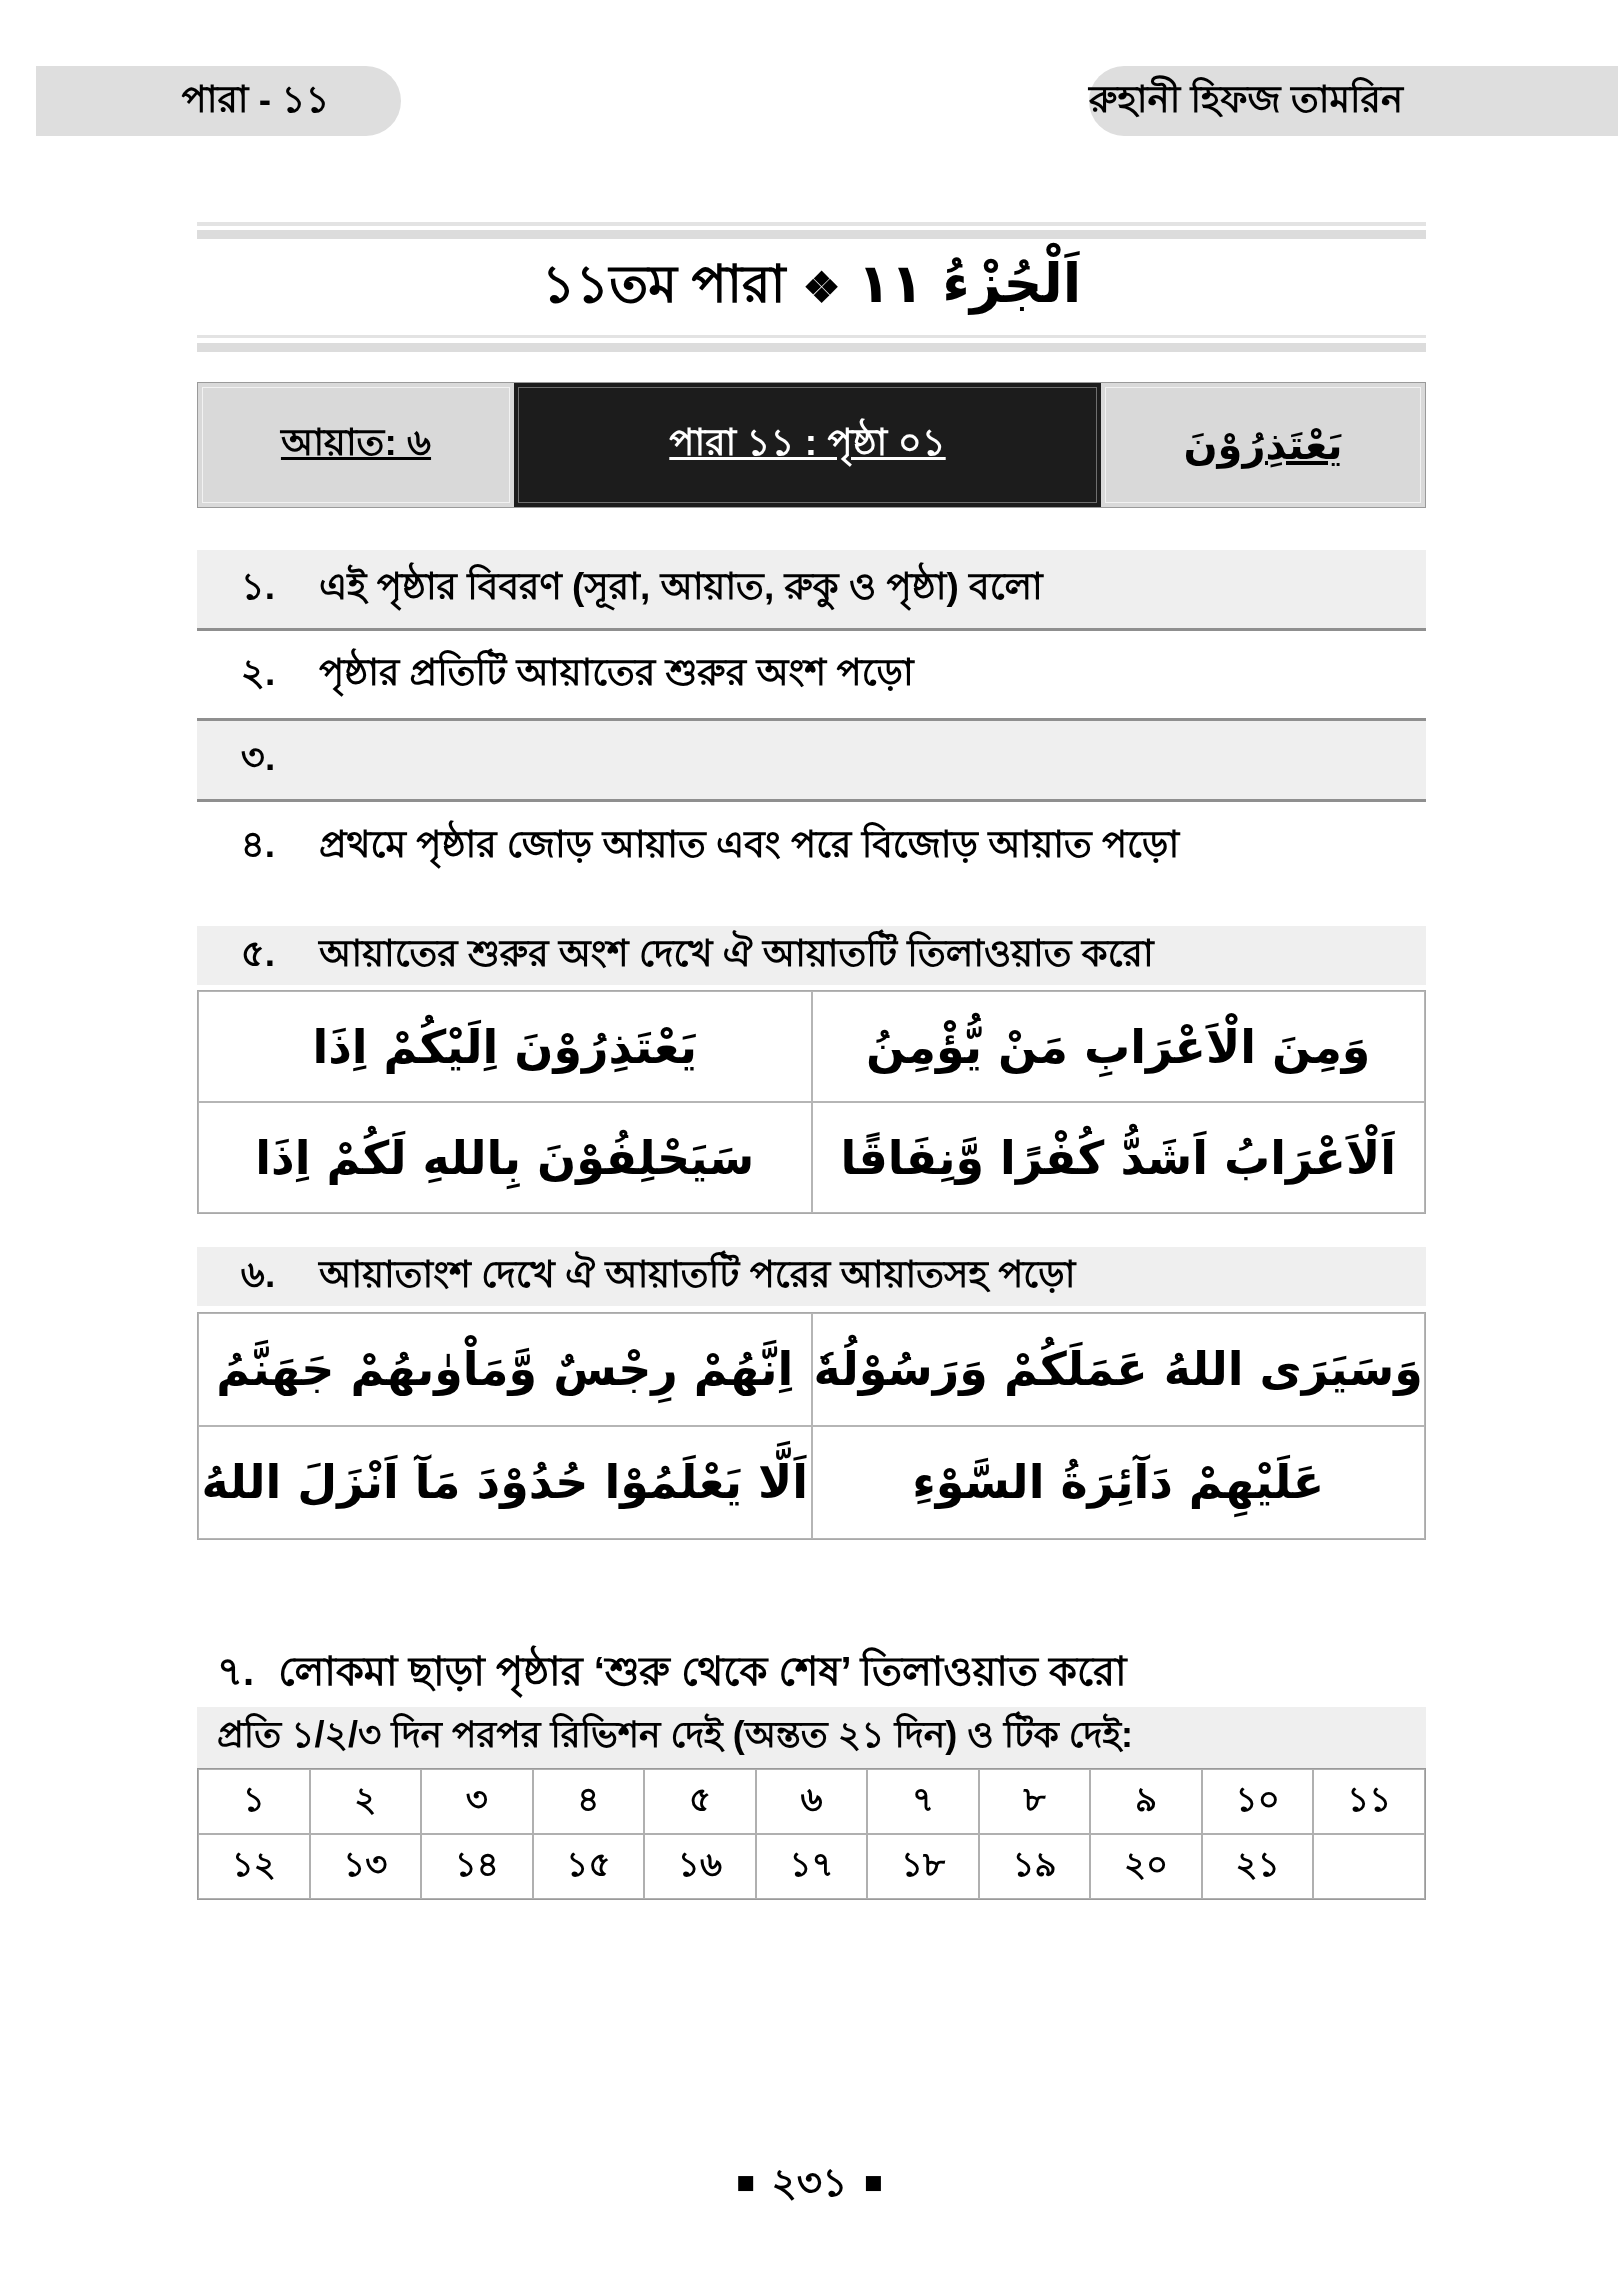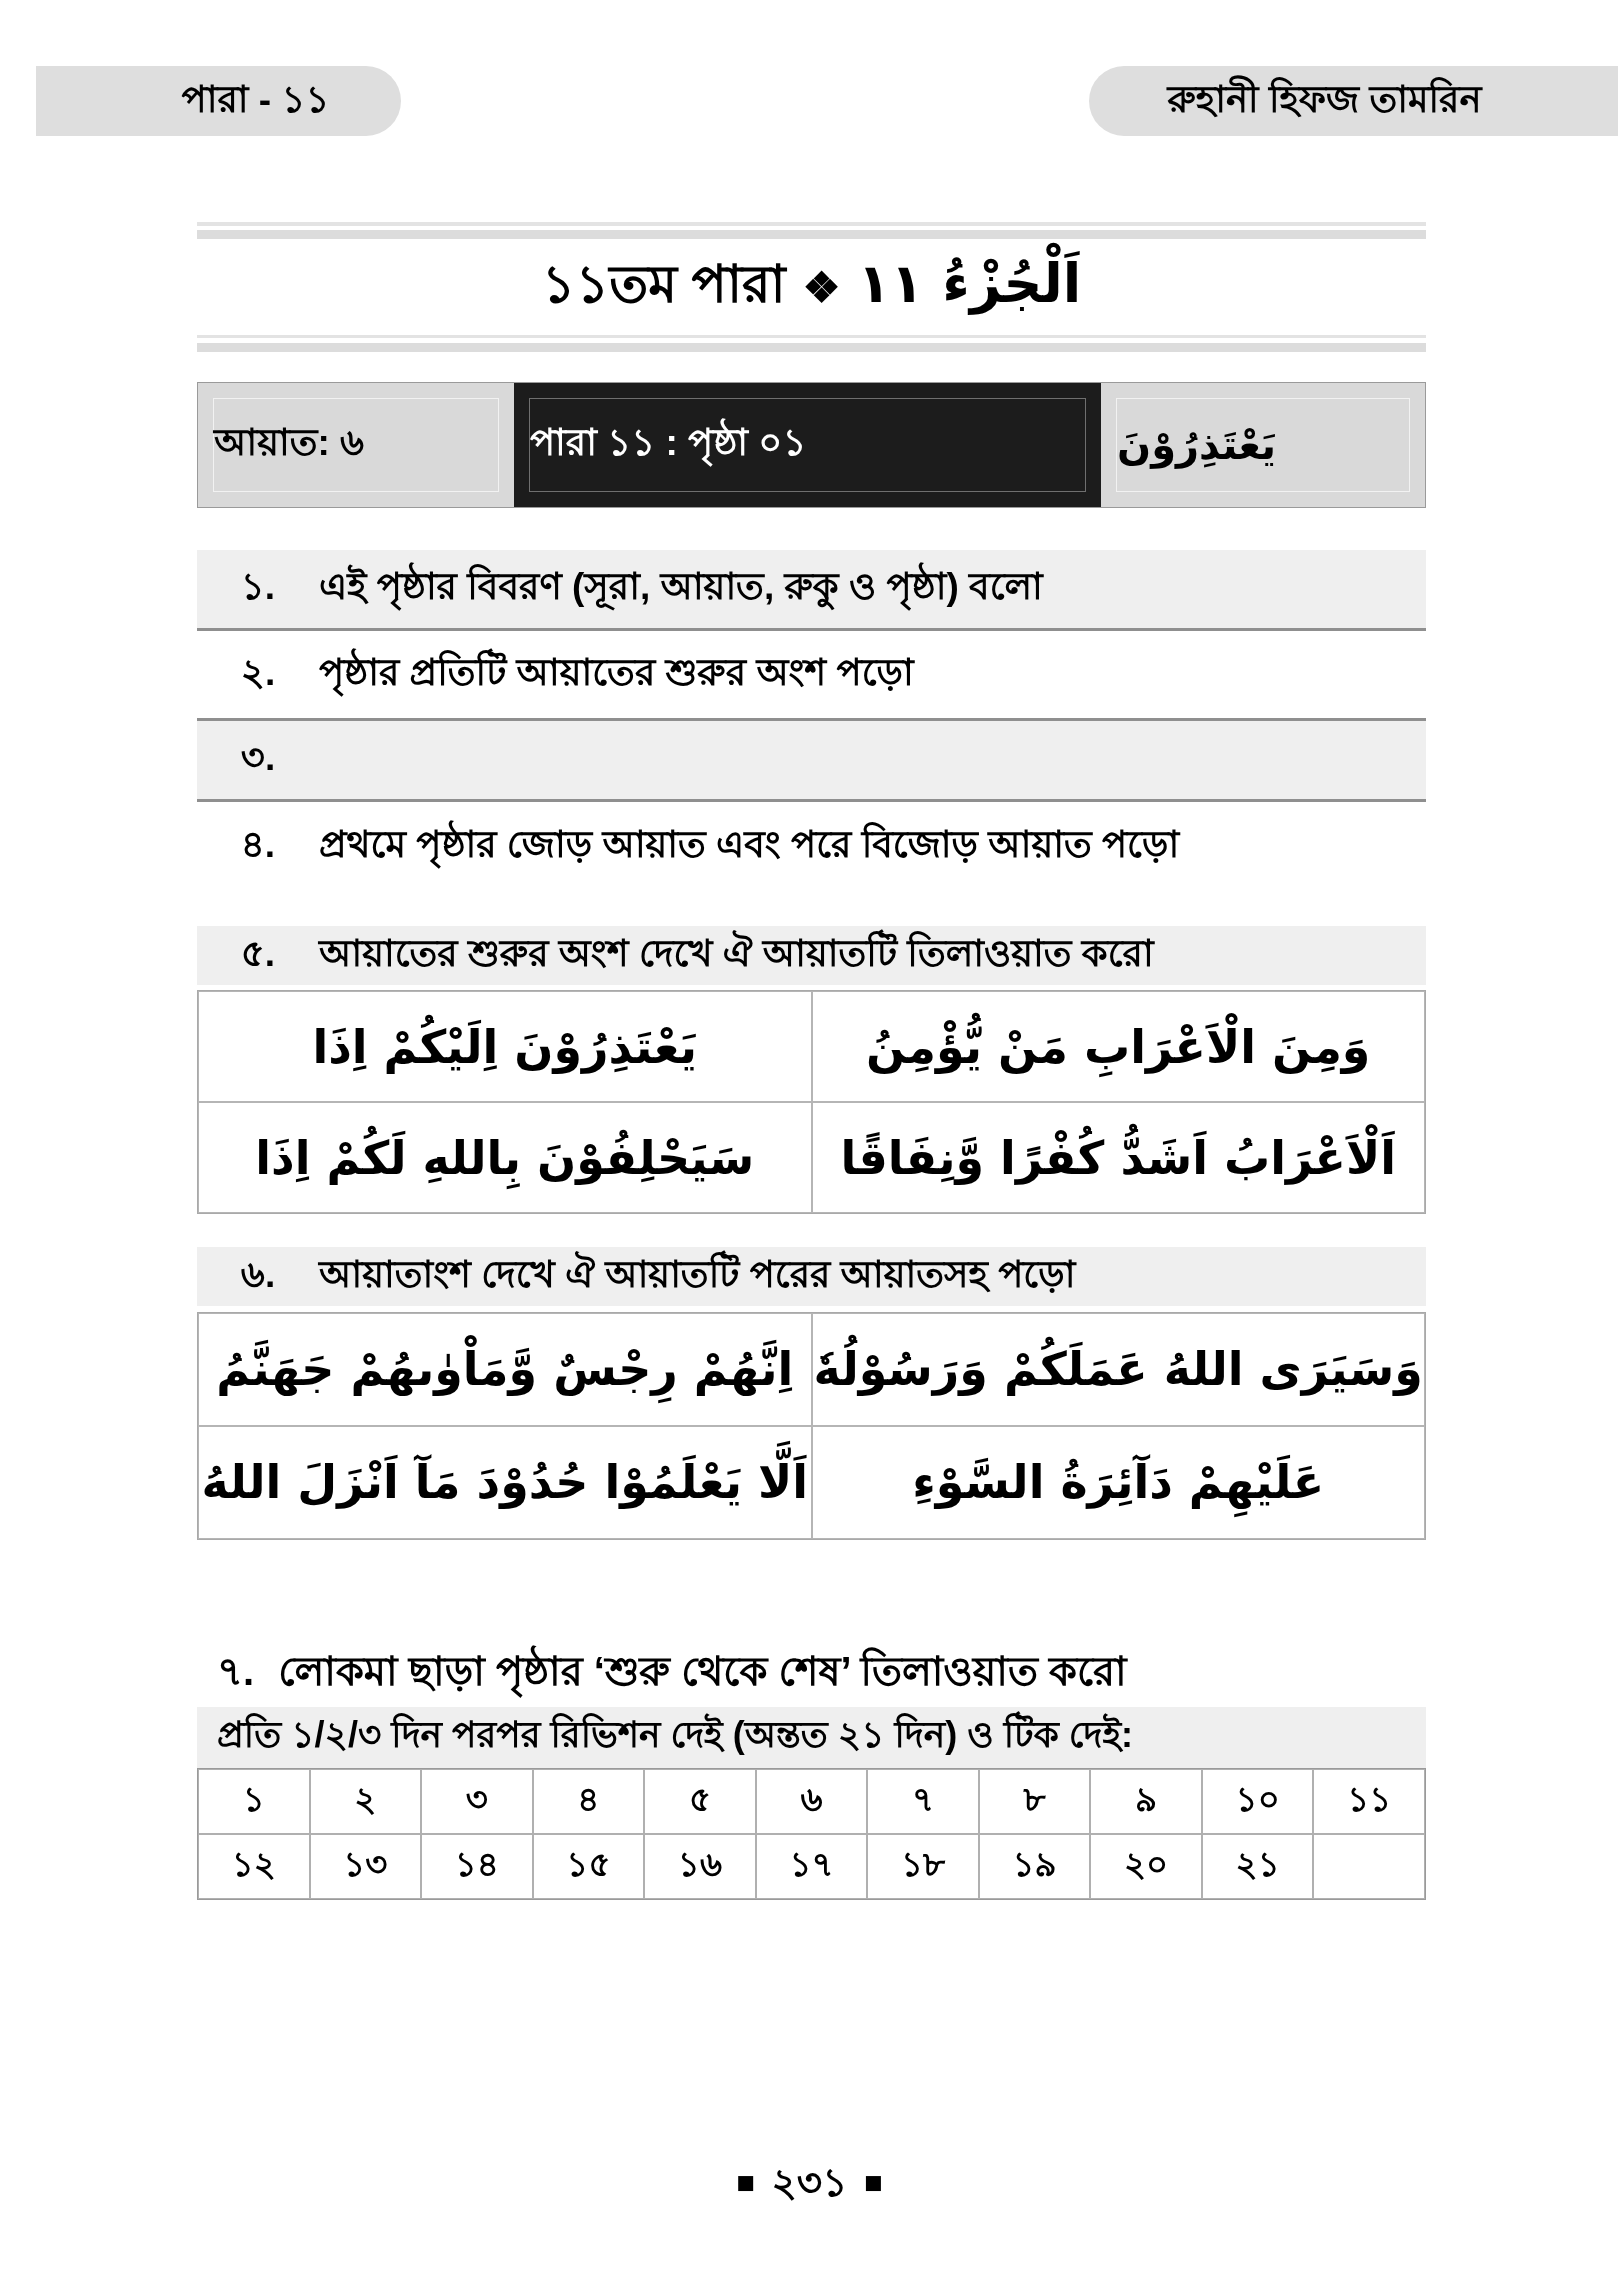--- a/index.html
+++ b/index.html
@@ -7,34 +7,34 @@
     position:relative;
     width:1619px;height:2291px;
     background:#fff;
     font-family:"Liberation Sans",sans-serif;
     color:#000;
     overflow:hidden;
   }
   
   .hdr{position:absolute;top:66px;height:70px;background:#dedede;display:flex;align-items:center;}
   .hdr-left{left:0;width:365px;border-radius:0 37px 37px 0;justify-content:center;padding-left:74px;box-sizing:border-box;margin-left:36px;}
-  .hdr-right{right:0;width:530px;border-radius:37px 0 0 37px;justify-content:center;padding-right:59px;box-sizing:border-box;}
+  .hdr-right{right:0;width:530px;border-radius:37px 0 0 37px;padding-right:59px;box-sizing:border-box;}
   .hdr span{font-size:37px;font-weight:bold;white-space:nowrap;}
   
   .content{position:absolute;left:197px;width:1229px;top:222px;}
   .rule-thin{height:3.7px;background:#e3e3e3;}
   .rule-thick{height:8.3px;background:#dcdcdc;margin-top:4.6px;}
   .title-line{text-align:center;margin:5.5px 0 3.7px 0;white-space:nowrap;}
   .title-bn{font-size:52px;font-weight:bold;}
   .title-orn{font-size:42px;font-weight:bold;padding:0 13px;}
   .title-ar{font-size:54px;font-weight:bold;font-family:"DejaVu Sans",sans-serif;}
   
   .info-bar{display:flex;margin-top:29.5px;height:126px;border:1.8px solid #9a9a9a;box-sizing:border-box;}
   .info-cell{display:flex;flex:none;box-sizing:border-box;}
-  .info-inner{flex:1;margin:15px;display:flex;align-items:center;}
+  .info-inner{flex:1;margin:4px;display:flex;align-items:center;justify-content:center;text-decoration:underline;}
   .cell-gray{background:#d9d9d9;}
   .cell-gray .info-inner{border:1.8px solid #f2f2f2;}
   .cell-black{background:#1c1c1c;color:#fff;}
   .cell-black .info-inner{border:0.9px solid #6f6f6f;}
   .w-ayat{width:316px;}
   .w-para{width:587px;}
   .w-arab{flex:1;}
   .info-bn{font-size:37px;font-weight:bold;}
   .info-ar{font-size:40px;font-weight:bold;font-family:"DejaVu Sans",sans-serif;}
   

